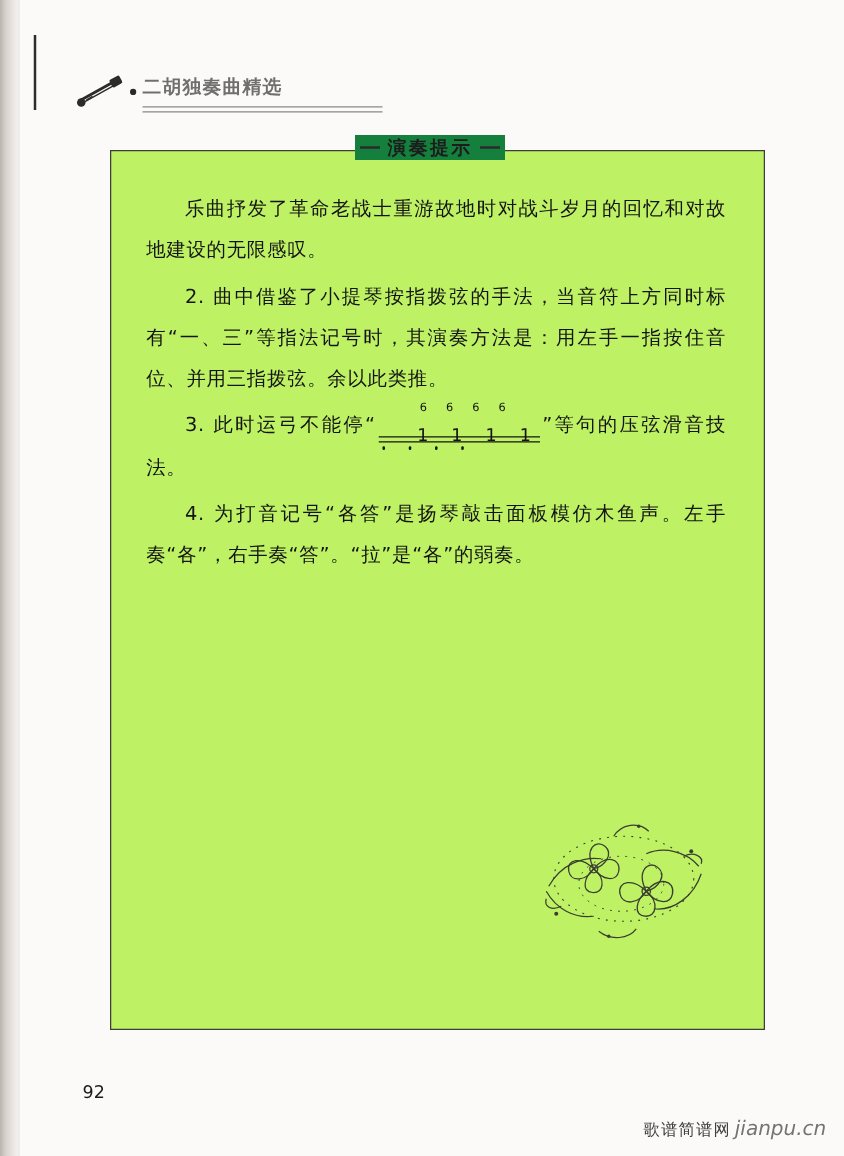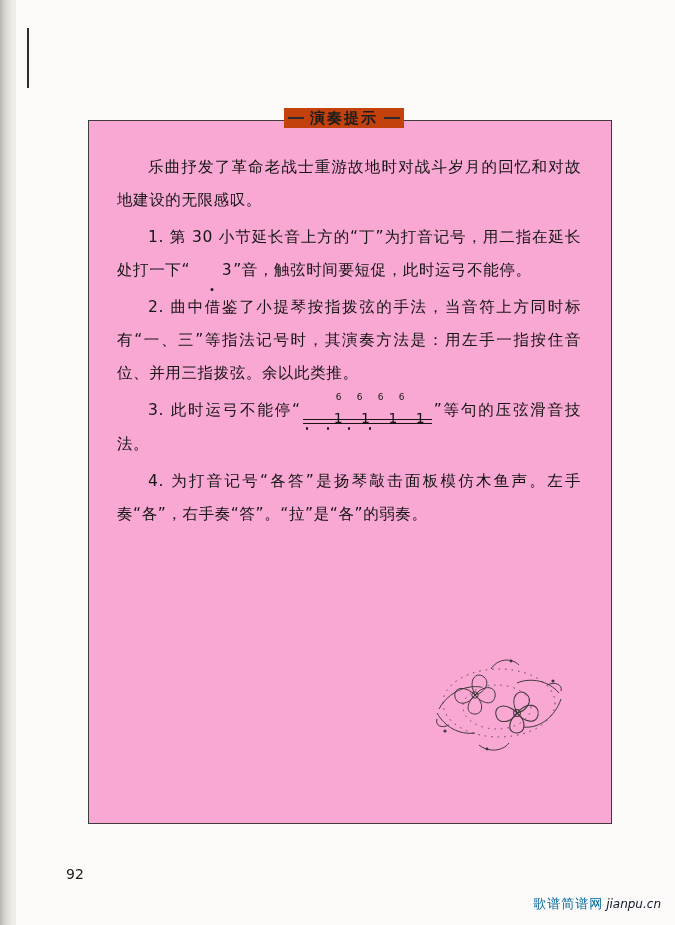--- a/index.html
+++ b/index.html
@@ -93,32 +93,32 @@
   }
 
   
   .frame {
     position: absolute;
     left: 88px;
     top: 120px;
     width: 522px;
     height: 702px;
     border: 1px solid #3d3d3d;
-    background: #f9a8d4;
+    background: #bef264;
   }
 
   
   .section-head {
     position: absolute;
     left: 284px;
     top: 108px;
     display: flex;
     align-items: center;
     gap: 6px;
-    background: #c2410c;
+    background: #15803d;
     padding: 0 4px;
   }
   .sh-dash {
     width: 16px;
     height: 0;
     border-top: 2px solid #2b2b2b;
   }
   .sh-text {
     font-family: "DejaVu Sans", sans-serif;
     font-size: 15px;
@@ -222,47 +222,58 @@
     position: absolute;
     right: 14px;
     bottom: 12px;
     display: flex;
     align-items: baseline;
     gap: 3px;
   }
   .wm-cn {
     font-family: Liberation Mono, monospace;
     font-size: 13px;
-    color: #0369a1;
+    color: #404040;
     letter-spacing: 1px;
   }
   .wm-en {
     font-family: "DejaVu Sans", sans-serif;
-    font-size: 12px;
+    font-size: 16px;
     font-style: italic;
-    color: #0f172a;
+    color: #737373;
   }
 </style>
 </head>
 <body>
 
 <div class="page">
 
   <div class="scan-edge-left"></div>
   <div class="scan-edge-left2"></div>
   <div class="scan-bar"></div>
 
+  <div class="running-head">
+    <svg class="rh-icon" viewBox="0 0 40 26">
+      <path d="M3 21 L30 6" stroke="#2b2b2b" stroke-width="2.2" fill="none"></path>
+      <path d="M4 23.5 L31 8.5" stroke="#2b2b2b" stroke-width="1.2" fill="none"></path>
+      <rect x="28" y="2" width="9" height="7" rx="1.5" transform="rotate(-28 32 5)" fill="#2b2b2b"></rect>
+      <circle cx="5" cy="22" r="3.4" fill="#2b2b2b"></circle>
+      <path d="M9 20 L14 17" stroke="#2b2b2b" stroke-width="1" fill="none"></path>
+    </svg>
+    <div class="rh-dot"></div>
+    <div class="rh-title">二胡独奏曲精选</div>
+    <div class="rh-rule"></div>
+  </div>
 
   <div class="frame">
 
     <div class="body-text">
 
       <p class="para indent"><span>乐曲抒发了革命老战士重游故地时对战斗岁月的回忆和对故地建设的无限感叹。</span></p>
 
-      <p class="para indent"><span>1.</span><span>&nbsp;</span><span>第 30 小节延长音上方的“丁”为打音记号，用二指在延长处打一下“</span><span class="note-small"><span>3</span><span class="underdot"></span></span><span>”音，触弦时间要短促，此时运弓不能停。</span></p>
 
       <p class="para indent"><span>2.</span><span>&nbsp;</span><span>曲中借鉴了小提琴按指拨弦的手法，当音符上方同时标有“一、三”等指法记号时，其演奏方法是：用左手一指按住音位、并用三指拨弦。余以此类推。</span></p>
 
       <p class="para indent"><span>3.</span><span>&nbsp;</span><span>此时运弓不能停“</span><span class="beamgroup">
           <span class="bg-sup" style="left:2px;">6</span>
           <span class="bg-sup" style="left:23px;">6</span>
           <span class="bg-sup" style="left:44px;">6</span>
           <span class="bg-sup" style="left:65px;">6</span>
           <span class="bg-digits">1&nbsp;1&nbsp;1&nbsp;1</span>
           <span class="bg-beam" style="top:17px;"></span>

